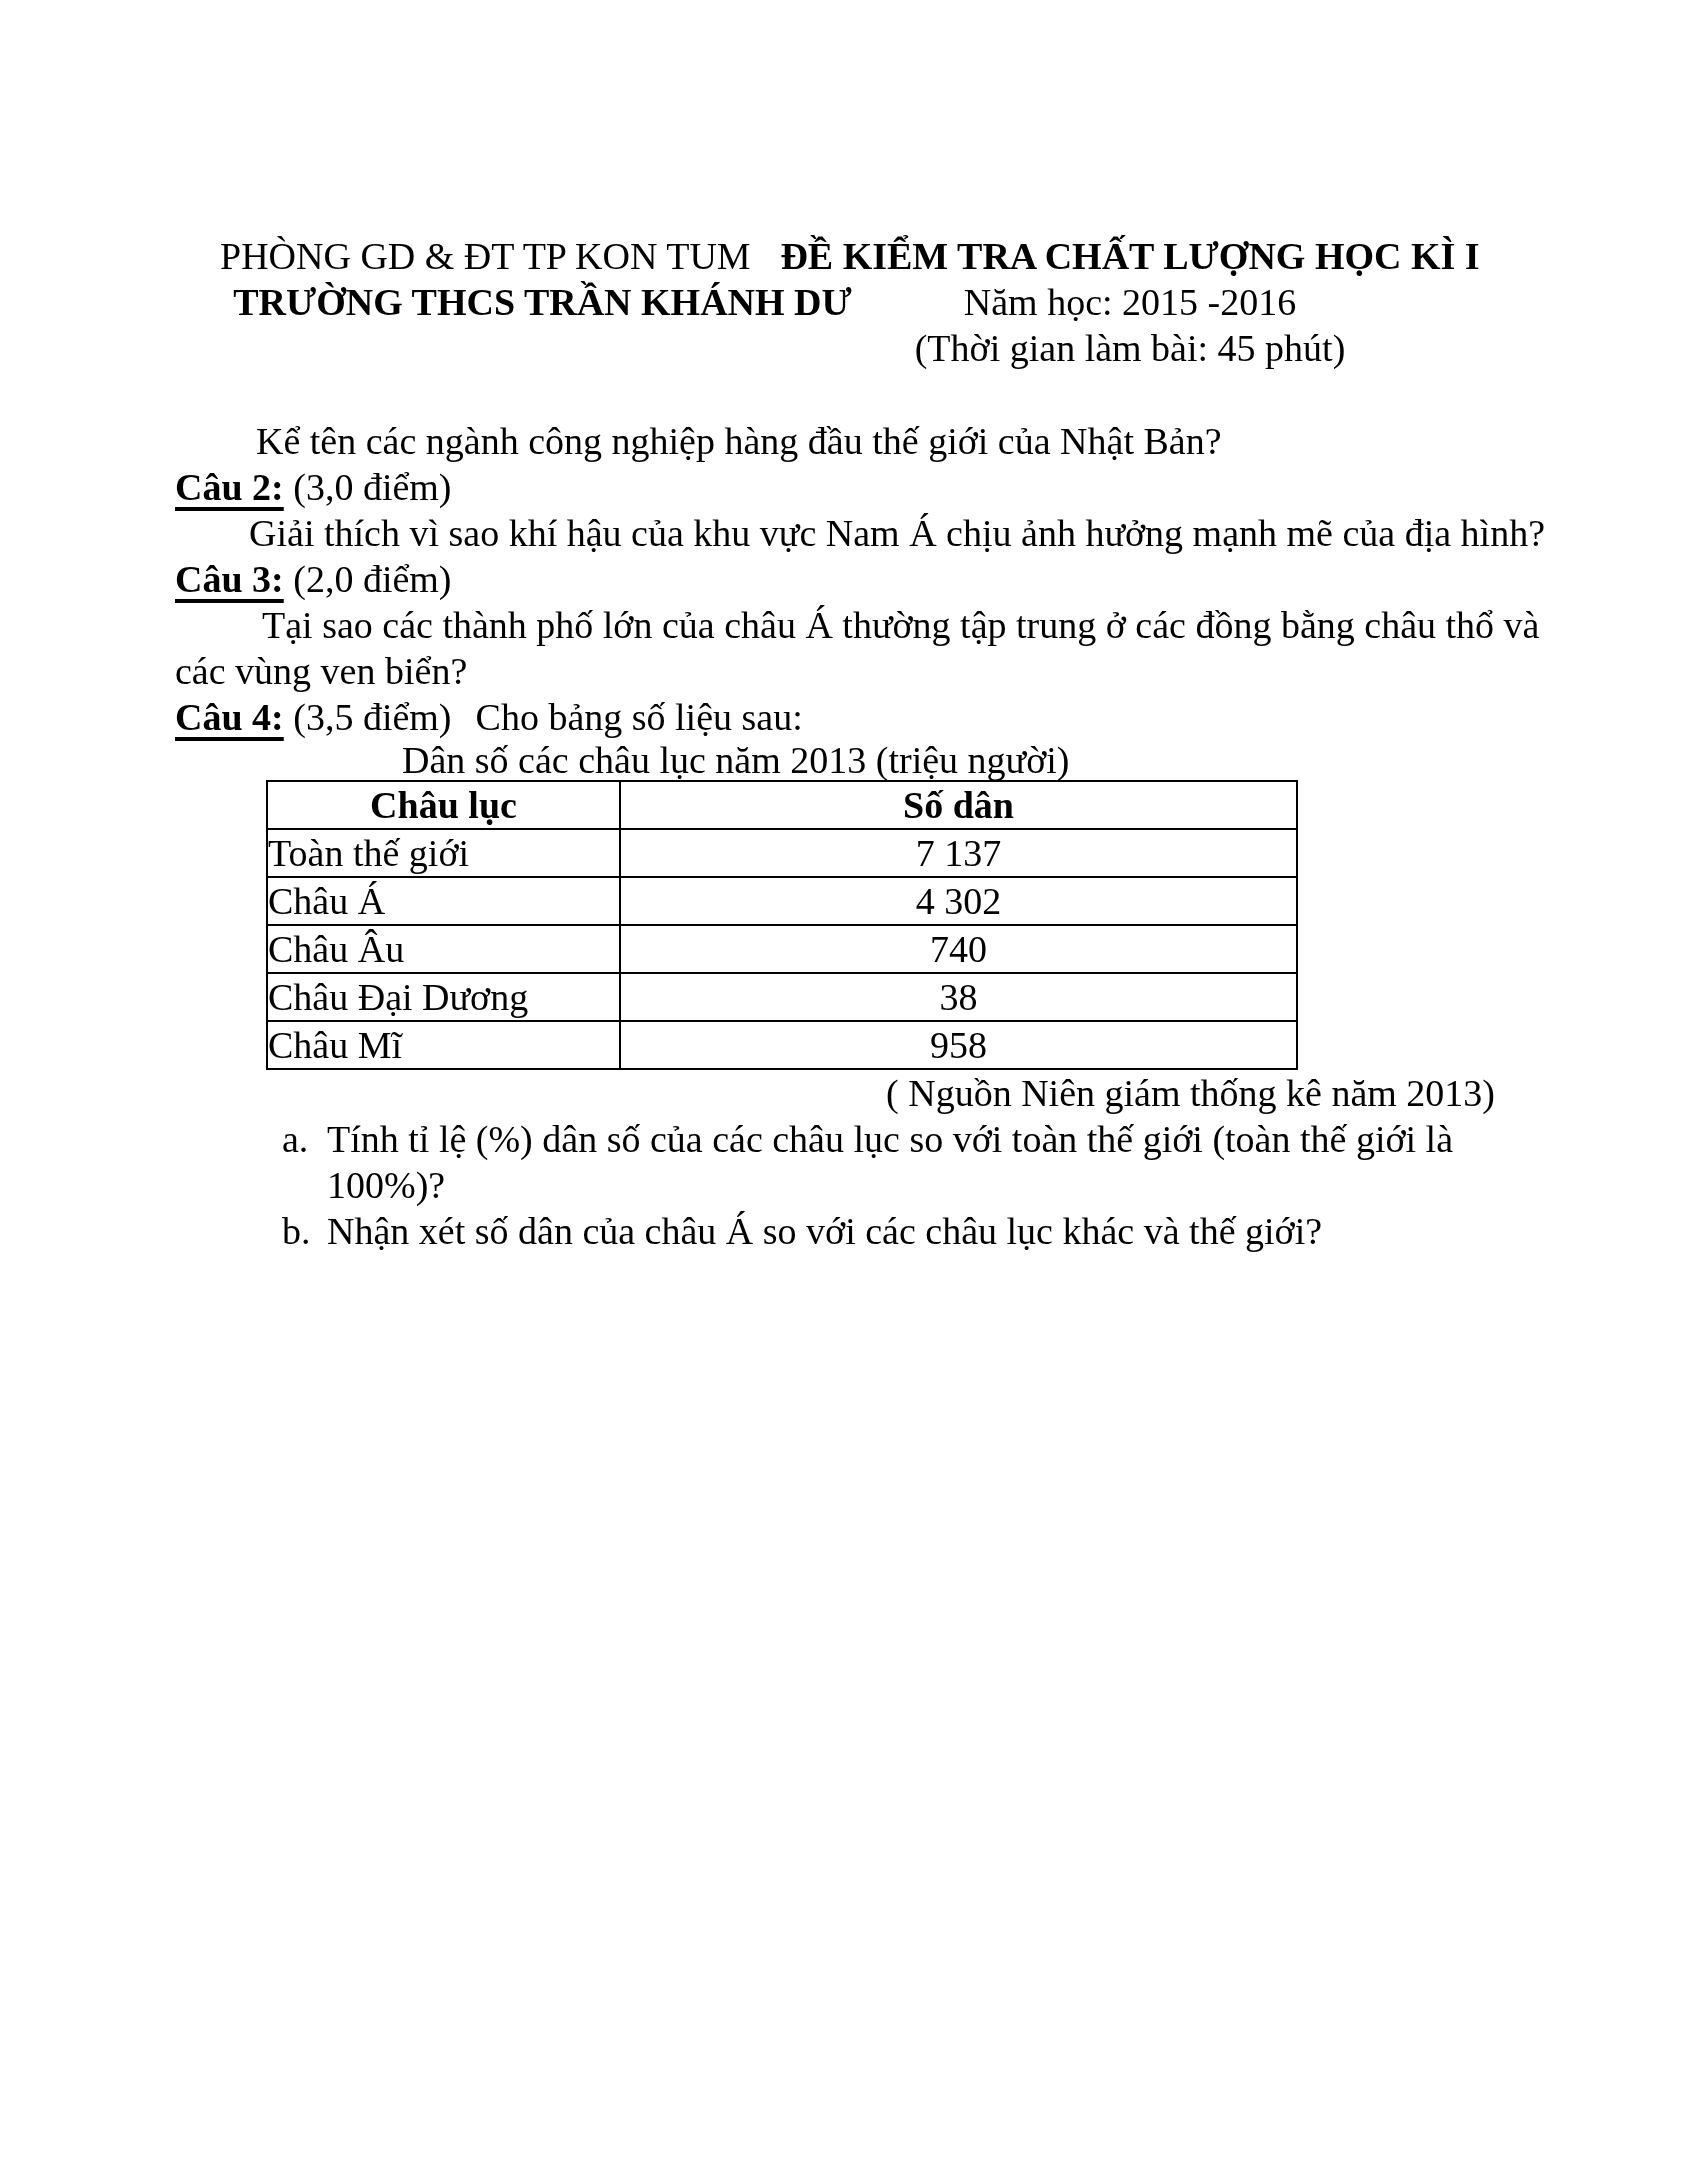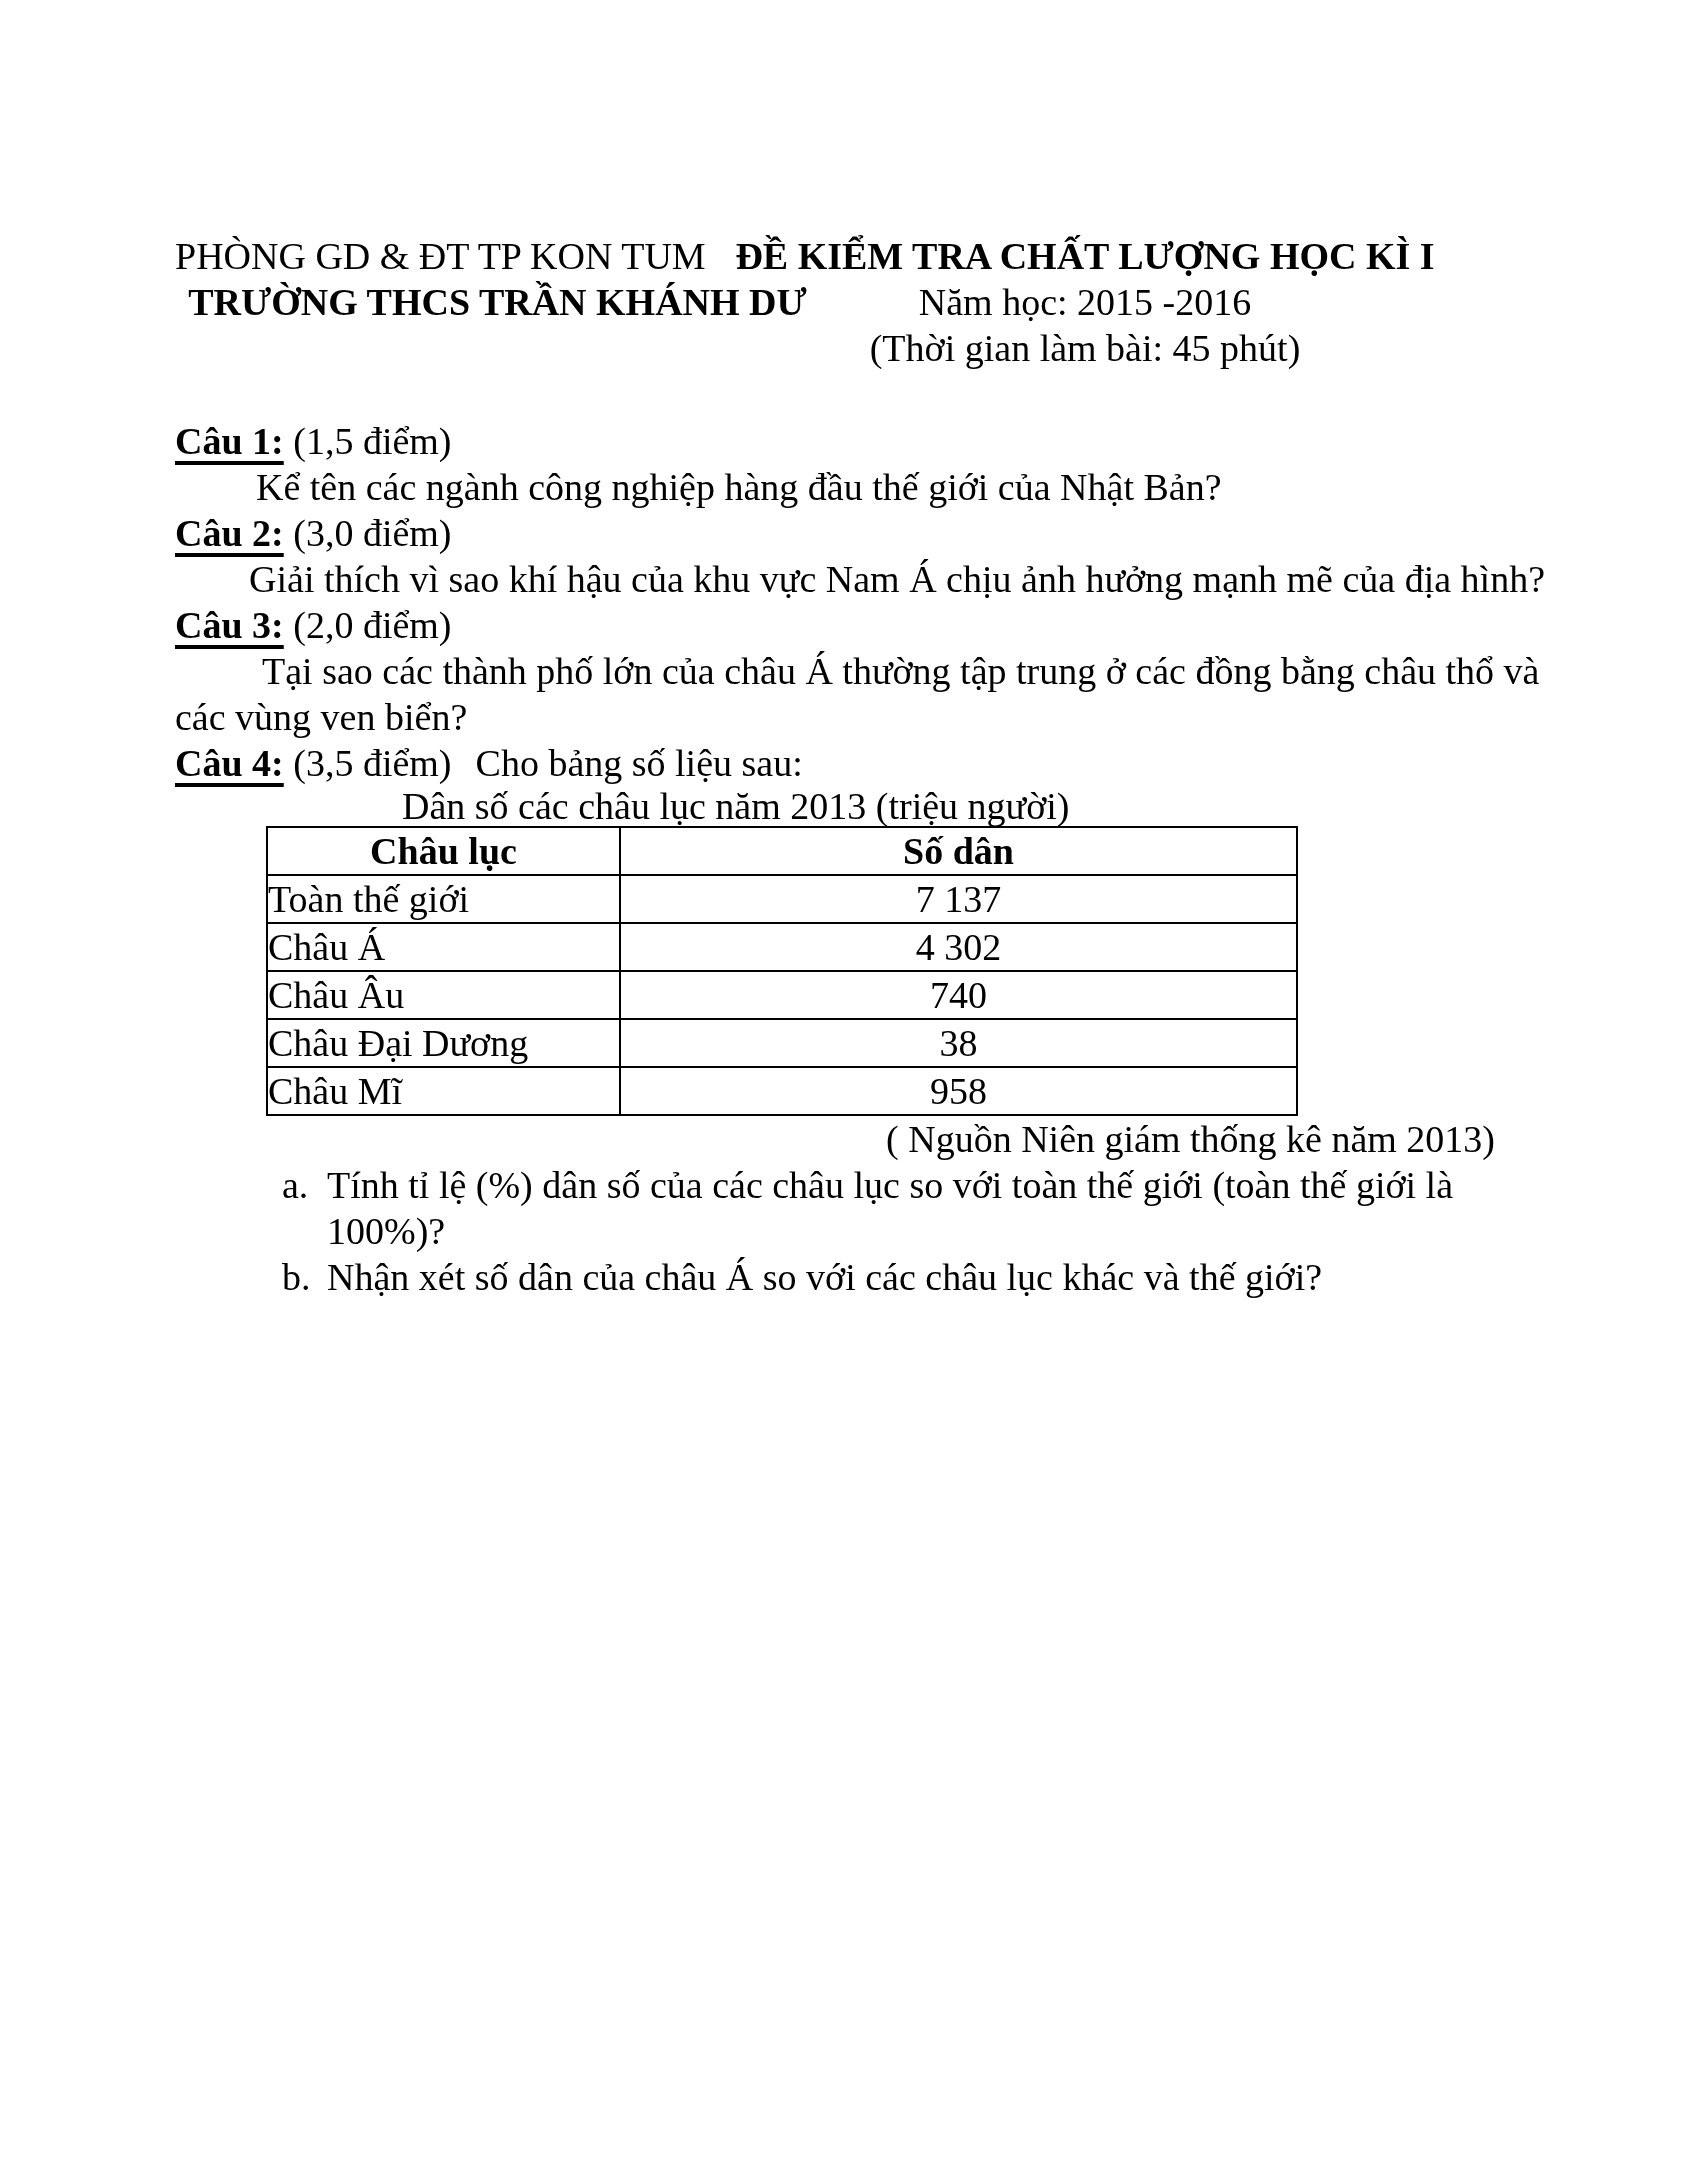--- a/index.html
+++ b/index.html
@@ -9,21 +9,21 @@
     background:#fff;color:#000;
     box-sizing:border-box;
     padding:233px 142px 0 175px;
     font-family:"Liberation Serif","DejaVu Serif",serif;
     font-size:38px;line-height:46px;
   }
   p{margin:0;padding:0;}
   .bold{font-weight:bold;}
 
   
-  .header{position:relative;height:185px;}
+  .header{position:relative;height:185px;margin-left:45px;}
   .header-left{position:absolute;left:0;top:0;white-space:nowrap;}
   .header-left .line2{font-weight:bold;padding-left:13.2px;}
   .header-right{position:absolute;left:546px;top:0;width:728px;text-align:center;white-space:nowrap;}
 
   
   .doc-title{margin-top:26.5px;text-align:center;}
   .doc-title span{
     font-weight:bold;
     text-decoration:underline;
     text-decoration-thickness:4px;
@@ -82,21 +82,20 @@
       <div class="line2">TRƯỜNG THCS TRẦN KHÁNH DƯ</div>
     </div>
     <div class="header-right">
       <div class="bold">ĐỀ KIỂM TRA CHẤT LƯỢNG HỌC KÌ I</div>
       <div>Năm học: 2015 -2016</div>
       <div>(Thời gian làm bài: 45 phút)</div>
     </div>
   </div>
 
 
-  <p><span class="q-label">Câu 1:</span><span> (1,5 điểm)</span></p>
   <p class="q-text-1">Kể tên các ngành công nghiệp hàng đầu thế giới của Nhật Bản?</p>
 
   <p><span class="q-label">Câu 2:</span><span> (3,0 điểm)</span></p>
   <p class="q-text-2">Giải thích vì sao khí hậu của khu vực Nam Á chịu ảnh hưởng mạnh mẽ của địa hình?</p>
 
   <p><span class="q-label">Câu 3:</span><span> (2,0 điểm)</span></p>
   <p class="q-text-3">Tại sao các thành phố lớn của châu Á thường tập trung ở các đồng bằng châu thổ và các vùng ven biển?</p>
 
   <p><span class="q-label">Câu 4:</span><span> (3,5 điểm)</span><span class="q4-intro">Cho bảng số liệu sau:</span></p>
 

